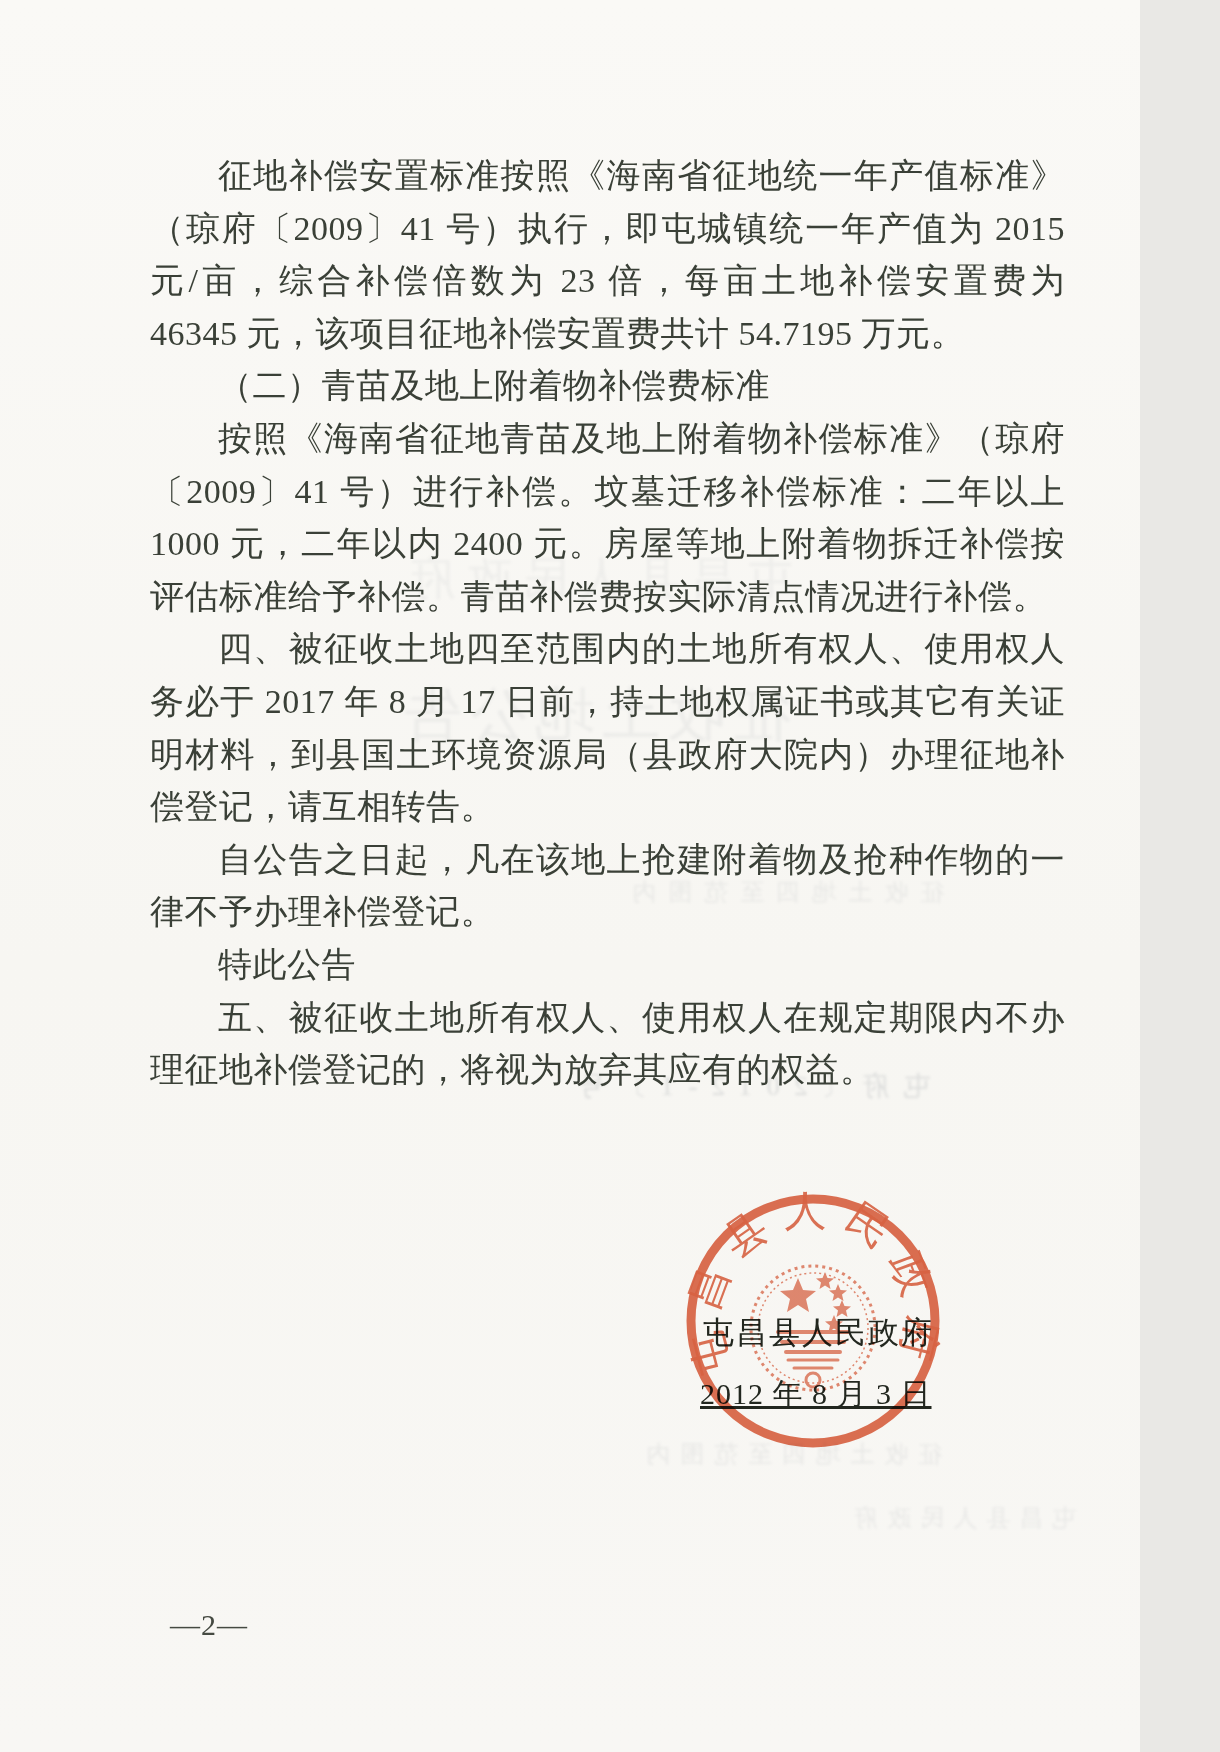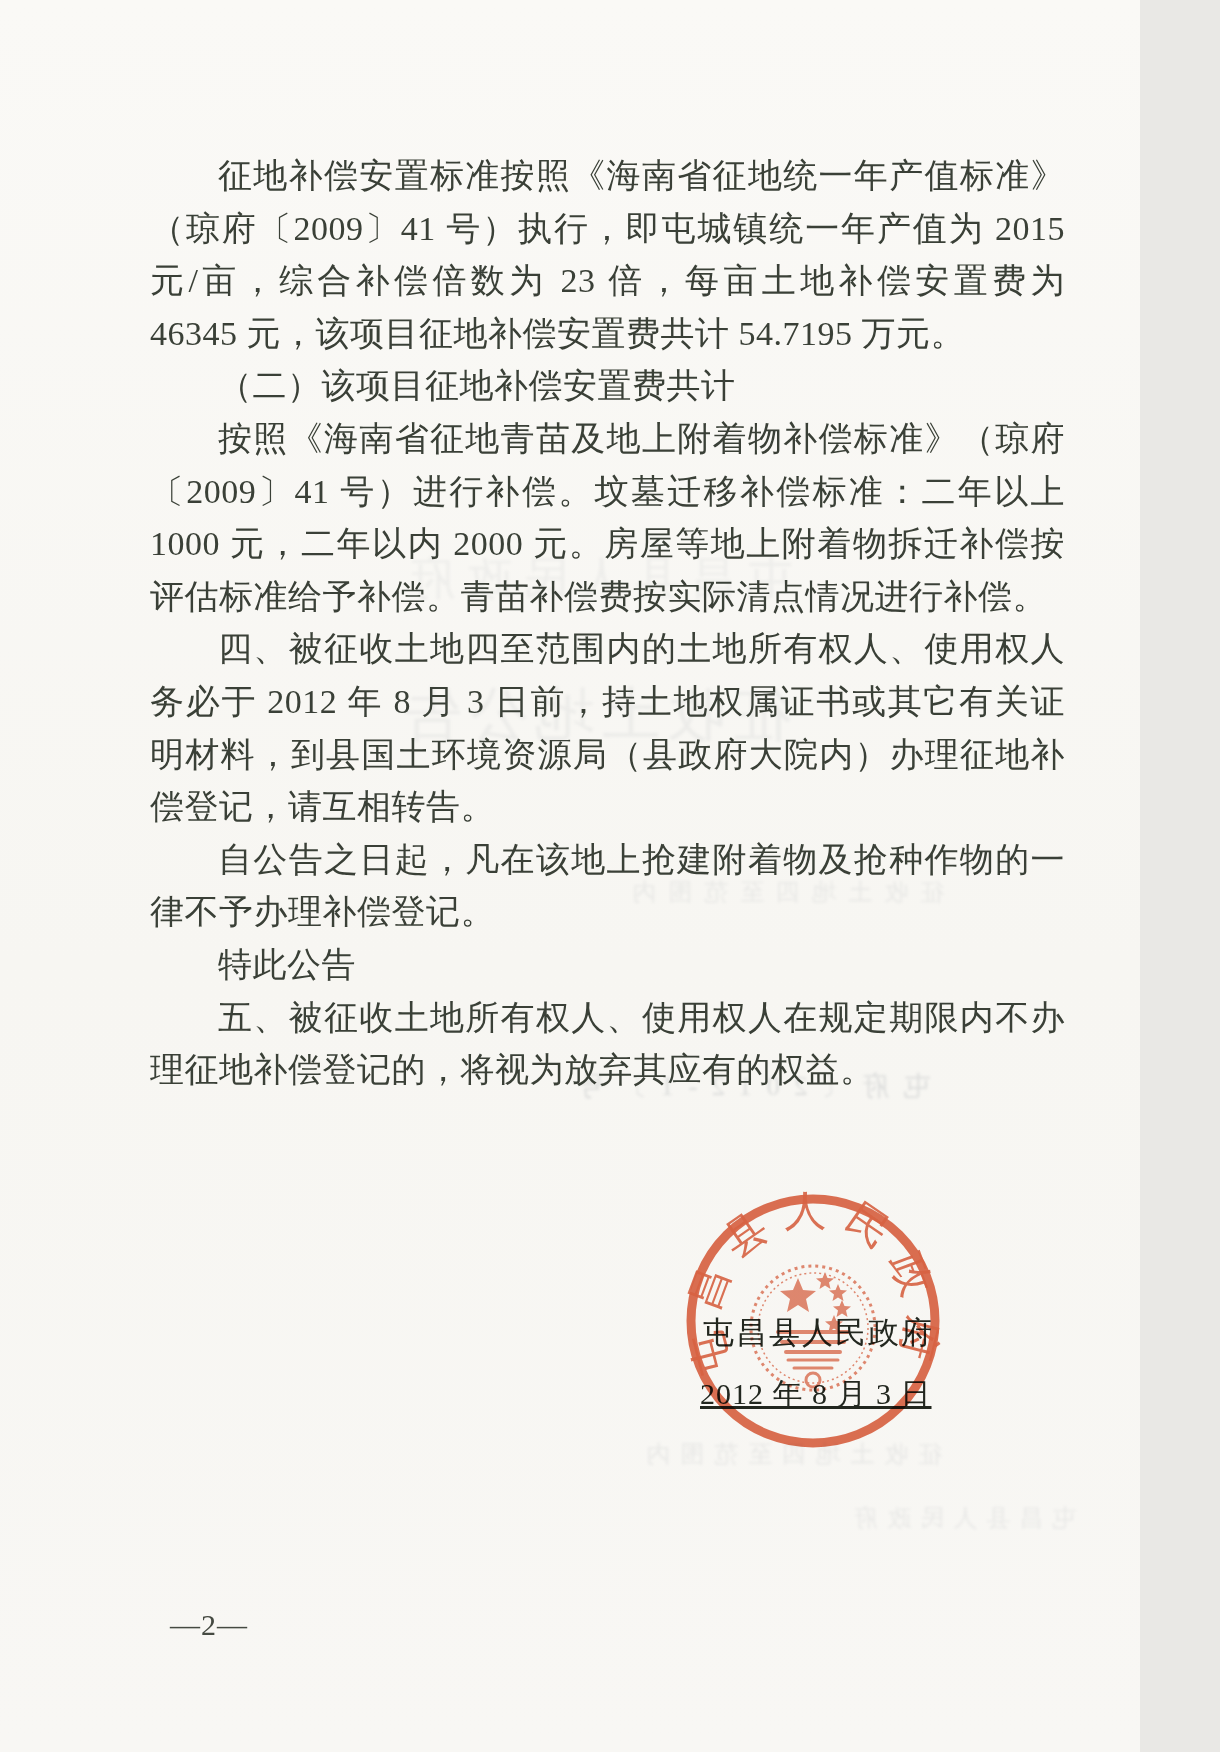--- a/index.html
+++ b/index.html
@@ -79,23 +79,23 @@
 
   <div class="bleed b1">屯昌县人民政府</div>
   <div class="bleed b2">征收土地公告</div>
   <div class="bleed b4">征收土地四至范围内</div>
   <div class="bleed b3">屯府〔2012-1〕号</div>
   <div class="bleed b5">征收土地四至范围内</div>
   <div class="bleed b6">屯昌县人民政府</div>
 
   <div class="body-text">
     <p>征地补偿安置标准按照《海南省征地统一年产值标准》（琼府〔2009〕41 号）执行，即屯城镇统一年产值为 2015 元/亩，综合补偿倍数为 23 倍，每亩土地补偿安置费为 46345 元，该项目征地补偿安置费共计 54.7195 万元。</p>
-    <p>（二）该项目征地补偿安置费共计</p>
-    <p>按照《海南省征地青苗及地上附着物补偿标准》（琼府〔2009〕41 号）进行补偿。坟墓迁移补偿标准：二年以上 1000 元，二年以内 2000 元。房屋等地上附着物拆迁补偿按评估标准给予补偿。青苗补偿费按实际清点情况进行补偿。</p>
-    <p>四、被征收土地四至范围内的土地所有权人、使用权人务必于 2012 年 8 月 3 日前，持土地权属证书或其它有关证明材料，到县国土环境资源局（县政府大院内）办理征地补偿登记，请互相转告。</p>
+    <p>（二）青苗及地上附着物补偿费标准</p>
+    <p>按照《海南省征地青苗及地上附着物补偿标准》（琼府〔2009〕41 号）进行补偿。坟墓迁移补偿标准：二年以上 1000 元，二年以内 2400 元。房屋等地上附着物拆迁补偿按评估标准给予补偿。青苗补偿费按实际清点情况进行补偿。</p>
+    <p>四、被征收土地四至范围内的土地所有权人、使用权人务必于 2017 年 8 月 17 日前，持土地权属证书或其它有关证明材料，到县国土环境资源局（县政府大院内）办理征地补偿登记，请互相转告。</p>
     <p>自公告之日起，凡在该地上抢建附着物及抢种作物的一律不予办理补偿登记。</p>
     <p>特此公告</p>
     <p>五、被征收土地所有权人、使用权人在规定期限内不办理征地补偿登记的，将视为放弃其应有的权益。</p>
   </div>
 
   <div class="sig-issuer">屯昌县人民政府</div>
   <div class="sig-date">2012 年 8 月 3 日</div>
 
   <svg class="seal" viewBox="0 0 262 262">
     <g stroke="#d94f2b" fill="none">

